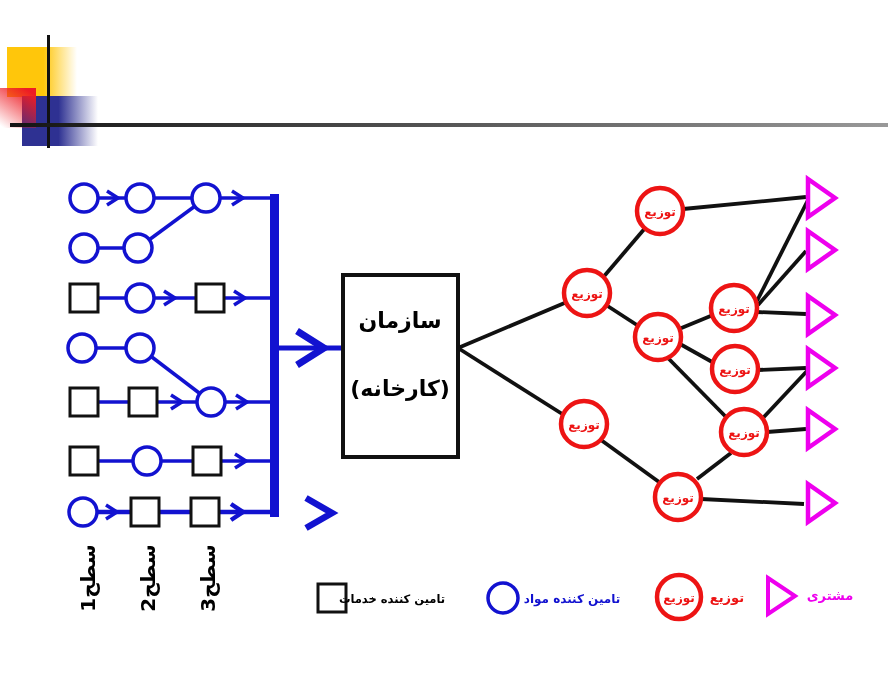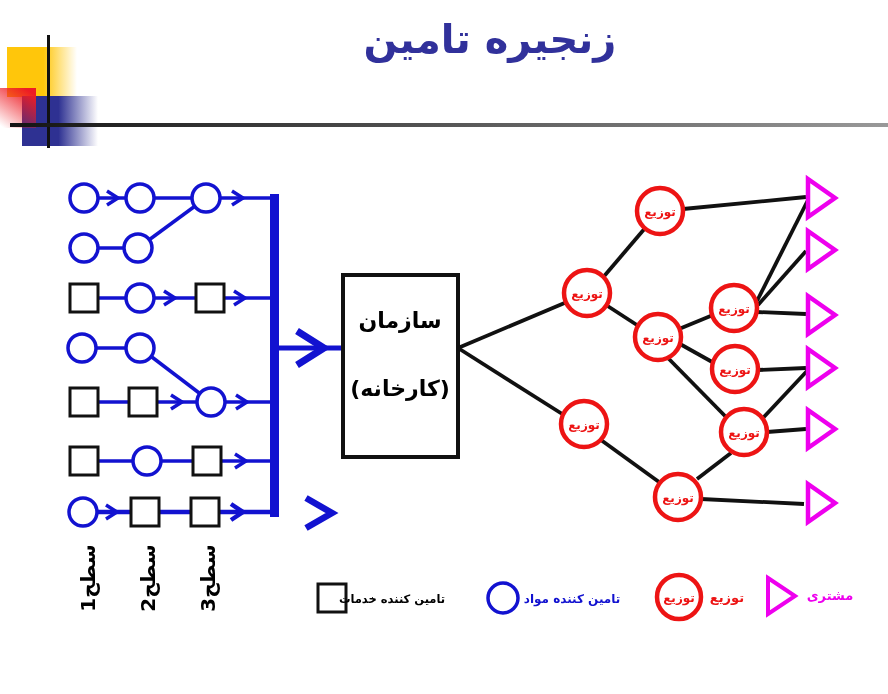--- a/index.html
+++ b/index.html
@@ -26,21 +26,20 @@
 <body>
 
 <div class="slide">
 
   <div class="deco-yellow"></div>
   <div class="deco-blue"></div>
   <div class="deco-red"></div>
   <div class="deco-vline"></div>
   <div class="rule"></div>
 
-  <div class="title">زنجیره تامین</div>
 
   <svg width="888" height="694" viewBox="0 0 888 694">
 
     <g stroke="#1212d0" stroke-width="3.5" fill="none">
       <line x1="84" y1="198" x2="275" y2="198"></line>
       <line x1="84" y1="248" x2="138" y2="248"></line>
       <line x1="138" y1="248" x2="206" y2="198"></line>
       <line x1="84" y1="298" x2="275" y2="298"></line>
       <line x1="82" y1="348" x2="140" y2="348"></line>
       <line x1="140" y1="348" x2="211" y2="402"></line>

